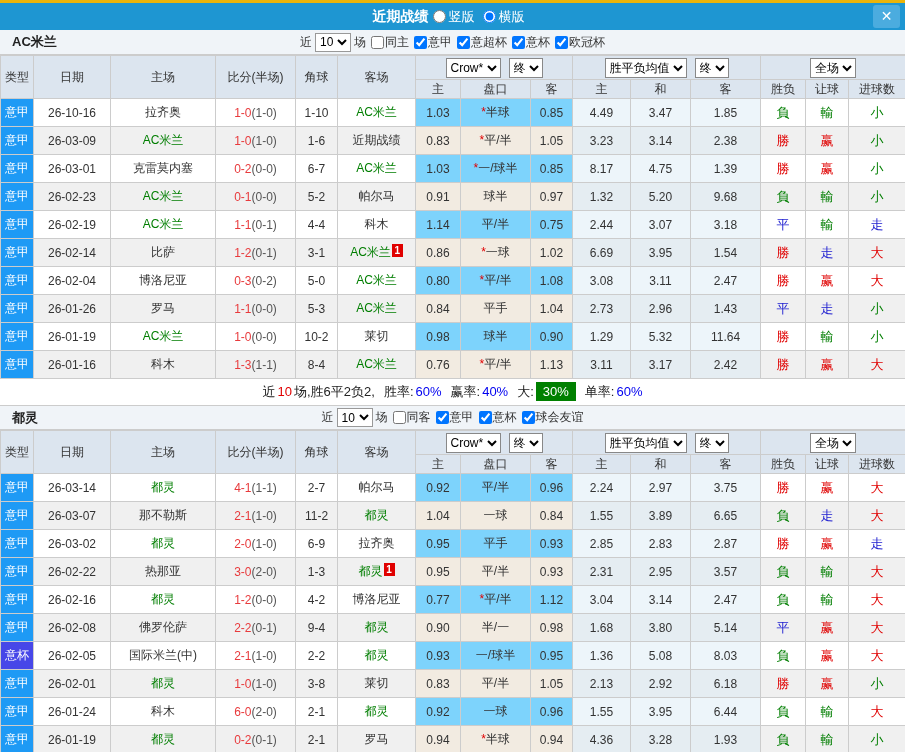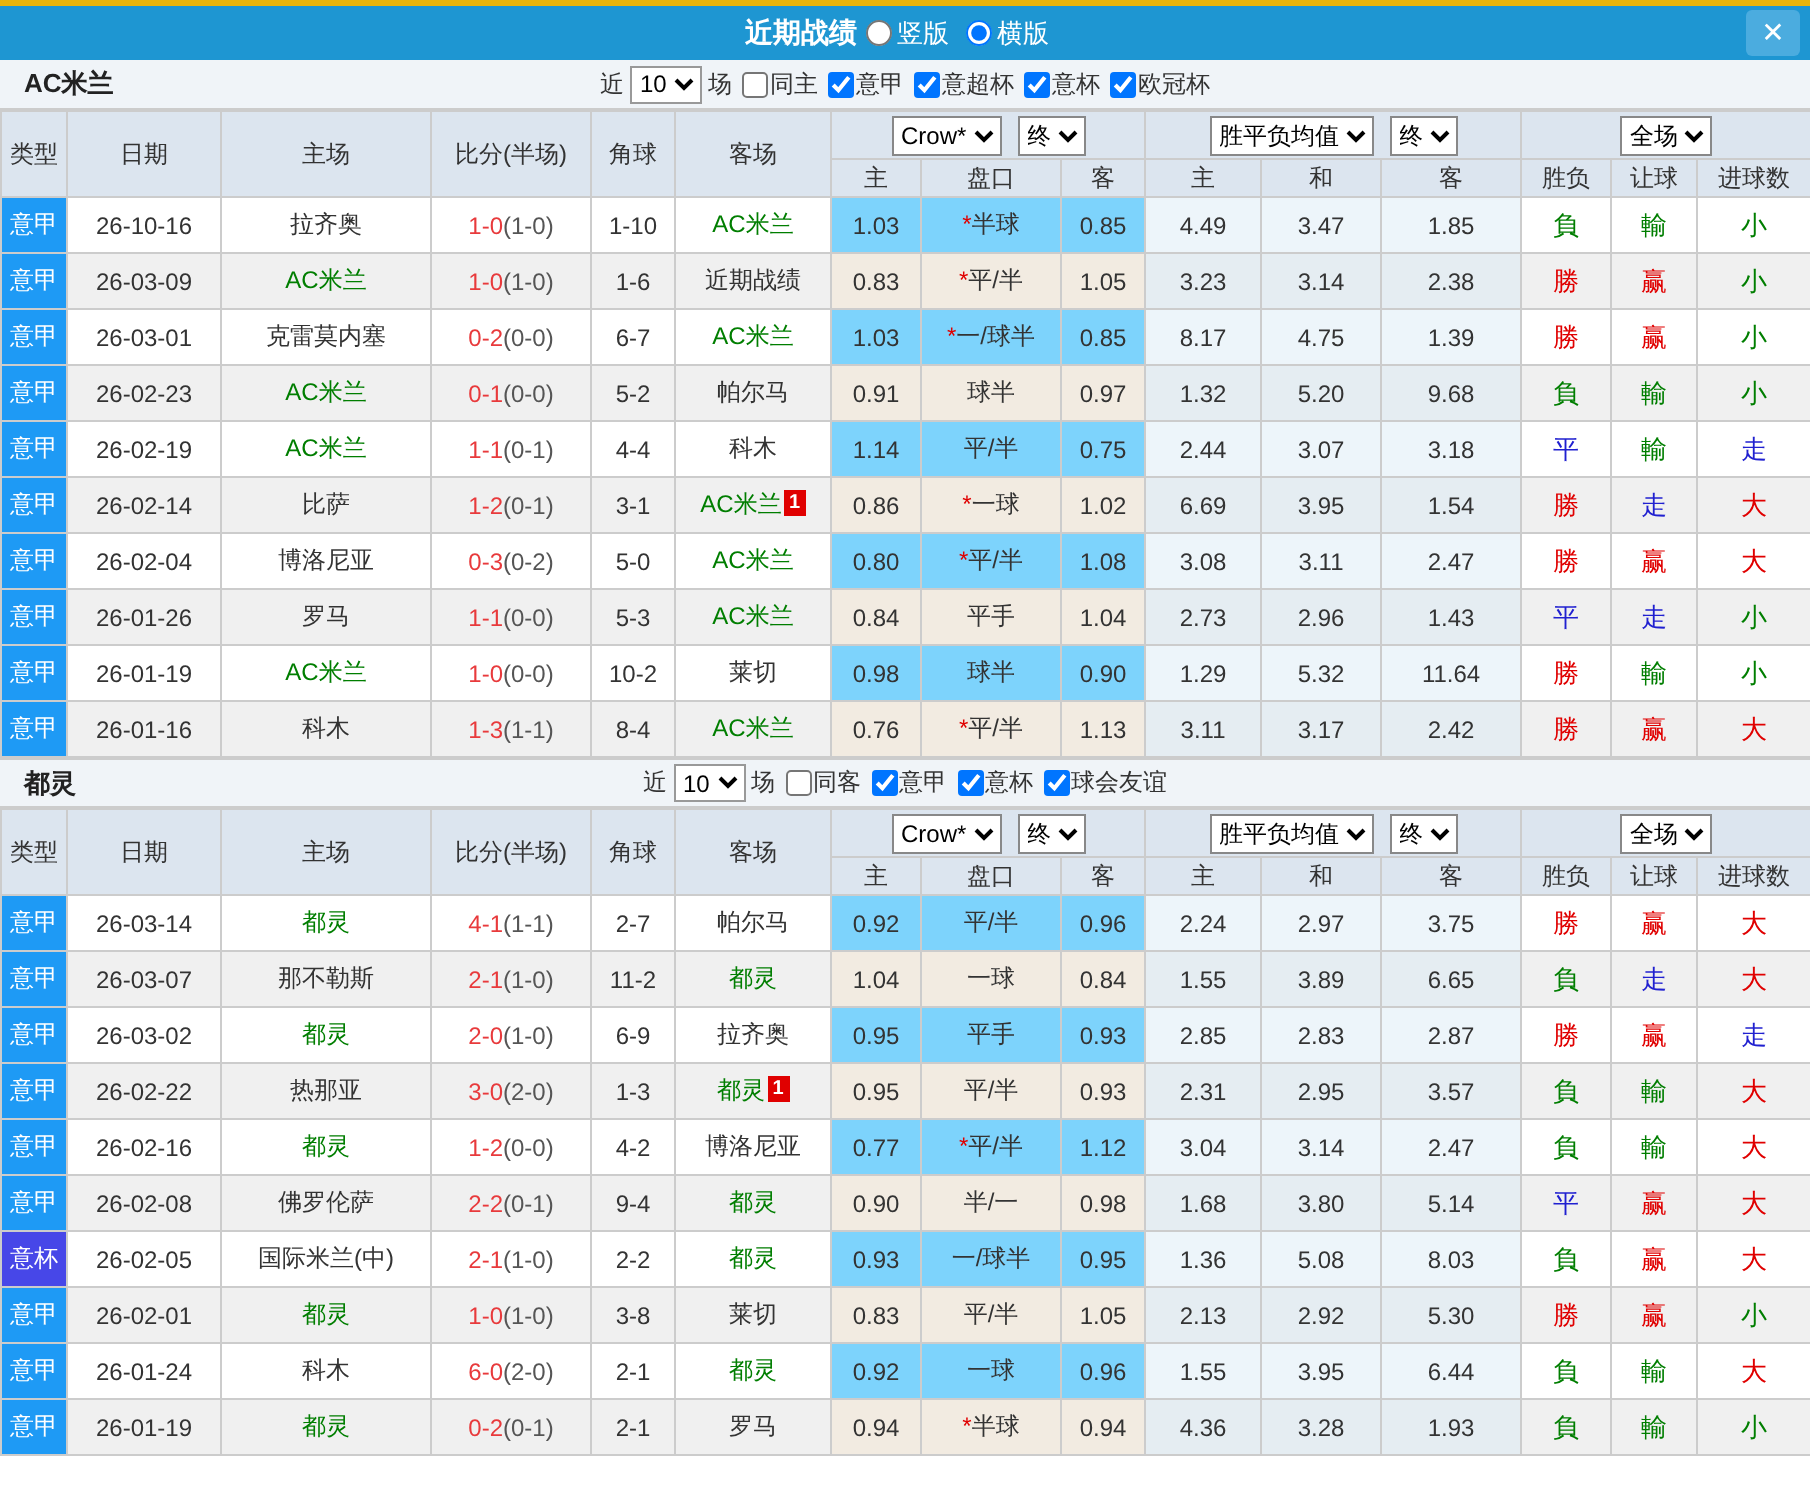--- a/index.html
+++ b/index.html
@@ -319,20 +319,23 @@
           <td class="beige">1.13</td>
           <td class="blu">3.11</td>
           <td class="blu">3.17</td>
           <td class="blu">2.42</td>
           <td style="color: rgb(224, 0, 0); font-size: 13px;">勝</td>
           <td style="color: rgb(224, 0, 0); font-size: 13px;">赢</td>
           <td style="color: rgb(224, 0, 0); font-size: 13px;">大</td>
         </tr>
       </tbody>
   </table>
+  <div class="summary">
+    <span>近</span><span class="red-text">10</span><span>场,胜6平2负2,</span><span class="sp">胜率:</span><span class="blue-text">60%</span><span class="sp">赢率:</span><span class="blue-text">40%</span><span class="sp">大:</span><span class="big-badge">30%</span><span class="sp">单率:</span><span class="blue-text">60%</span>
+  </div>
 </div>
 
 <div class="section">
   <div class="section-header" style="border-top:1px solid #ccc;">
     <span class="team-name">都灵</span>
     <div class="filters">
         <span>近</span>
         <select><option>10</option></select>
         <span>场</span>
         <label>
@@ -526,21 +529,21 @@
           <td>26-02-01</td>
           <td><span style="color: rgb(0, 126, 0);">都灵</span></td>
           <td><span style="color: rgb(232, 58, 60);">1-0</span><span style="color: rgb(85, 85, 85);">(1-0)</span></td>
           <td>3-8</td>
           <td><span>莱切</span></td>
           <td class="beige">0.83</td>
           <td class="beige">平/半</td>
           <td class="beige">1.05</td>
           <td class="blu">2.13</td>
           <td class="blu">2.92</td>
-          <td class="blu">5.30</td>
+          <td class="blu">6.18</td>
           <td style="color: rgb(224, 0, 0); font-size: 13px;">勝</td>
           <td style="color: rgb(224, 0, 0); font-size: 13px;">赢</td>
           <td style="color: rgb(0, 126, 0); font-size: 13px;">小</td>
         </tr>
         <tr>
           <td class="league" style="background: rgb(30, 154, 245);">意甲</td>
           <td>26-01-24</td>
           <td><span>科木</span></td>
           <td><span style="color: rgb(232, 58, 60);">6-0</span><span style="color: rgb(85, 85, 85);">(2-0)</span></td>
           <td>2-1</td>

